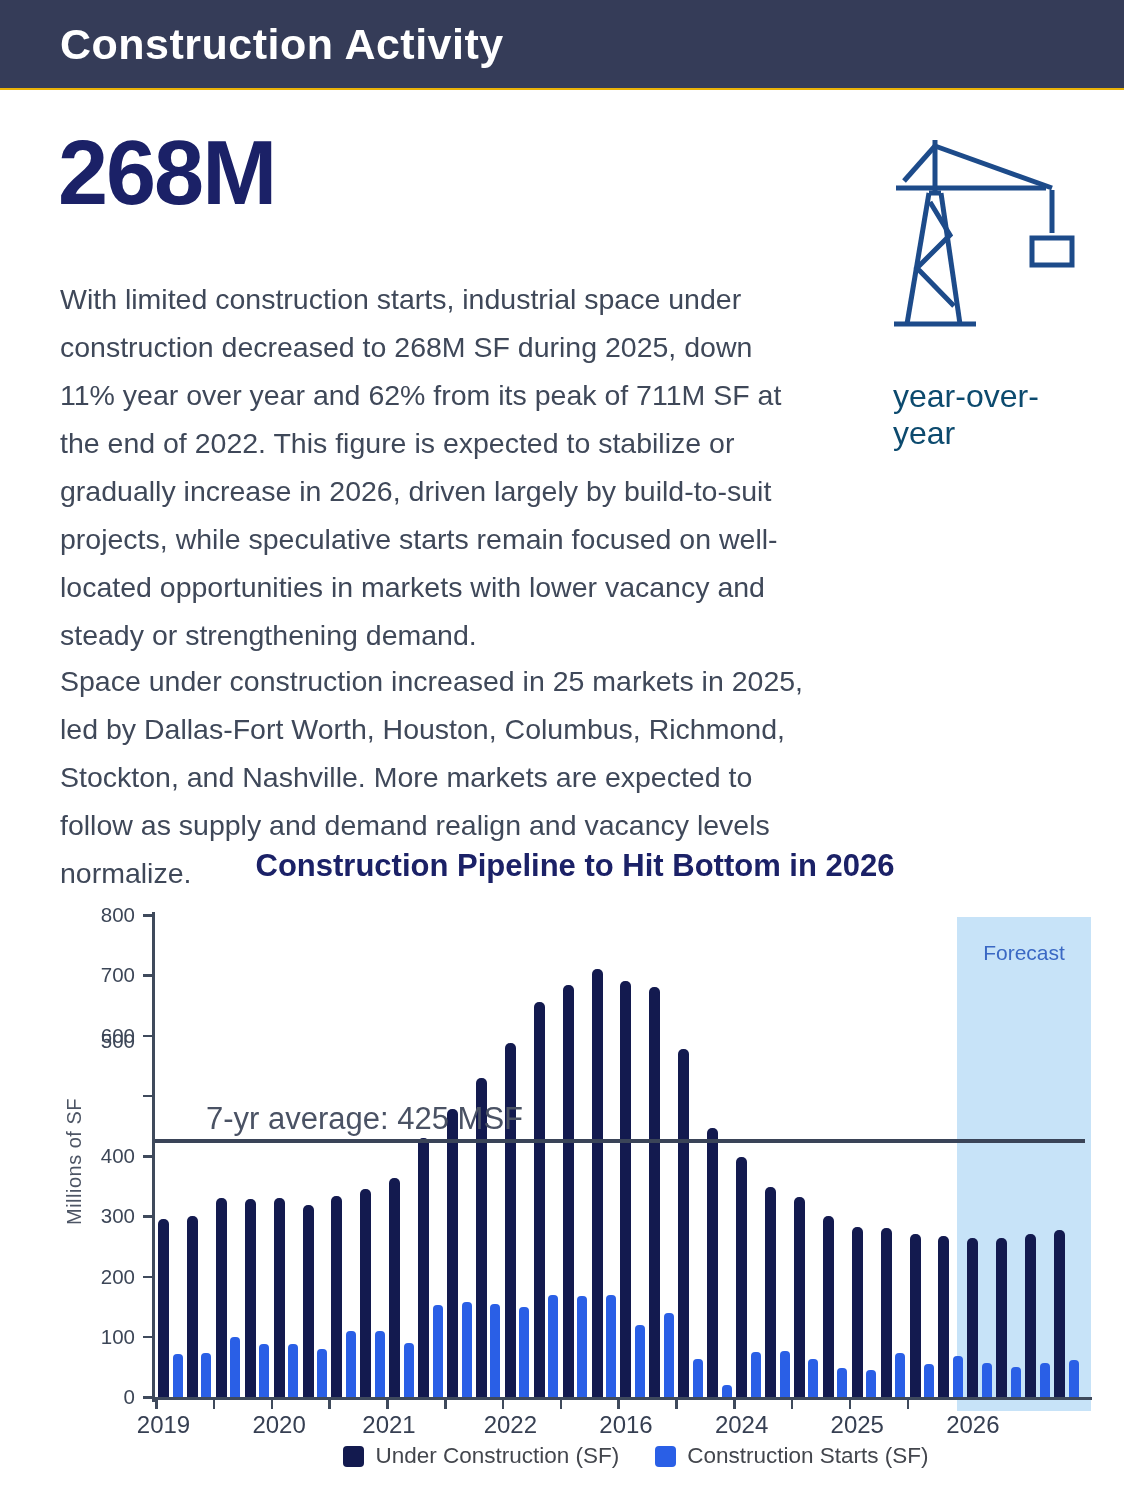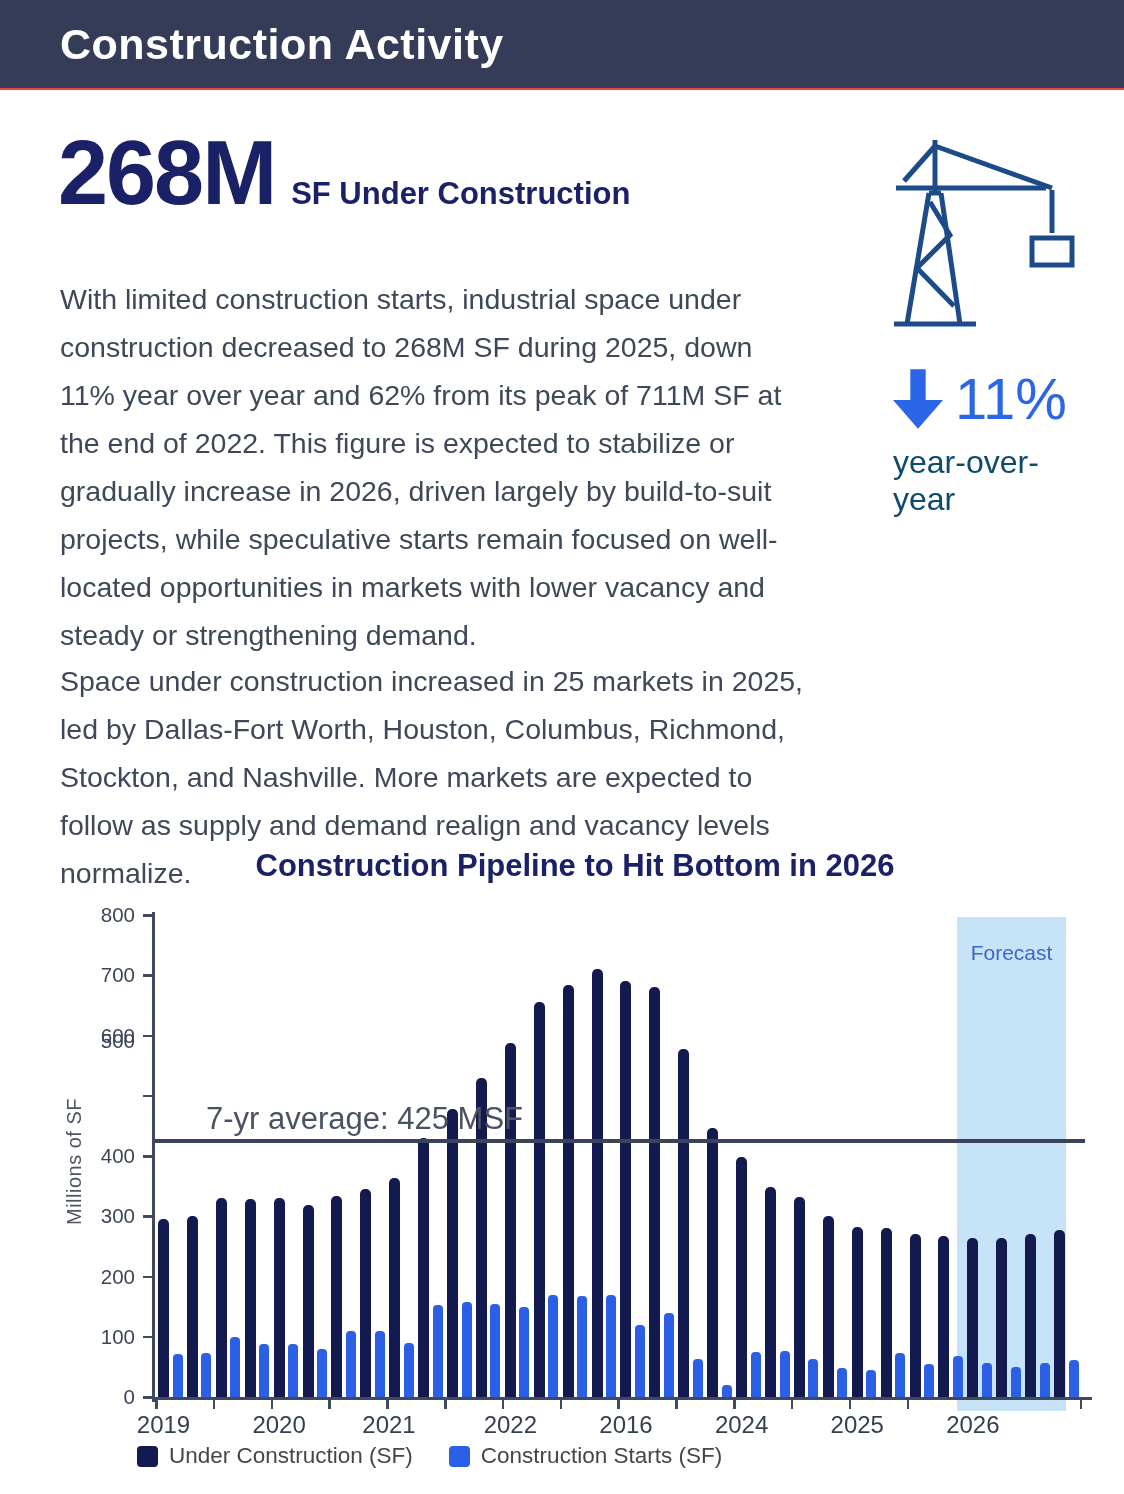--- a/index.html
+++ b/index.html
@@ -1,66 +1,65 @@
 <!DOCTYPE html>
 <html><head>
 <meta charset="utf-8">
 <style>
   html,body{margin:0;padding:0;background:#ffffff;}
   #page{position:relative;width:1124px;height:1494px;background:#ffffff;overflow:hidden;
         font-family:"Liberation Sans","DejaVu Sans",sans-serif;}
   
   .header{position:absolute;left:0;top:0;width:1124px;height:88px;background:#353C58;
-          border-bottom:2px solid #ef4444;display:flex;align-items:center;}
+          border-bottom:2px solid #eab308;display:flex;align-items:center;}
   .header h1{margin:0 0 0 60px;color:#ffffff;font-size:43px;font-weight:700;letter-spacing:0.5px;}
   
   .stat{position:absolute;left:58px;top:122px;display:flex;align-items:baseline;gap:16px;color:#1B2167;}
   .stat .big{font-size:90px;font-weight:700;letter-spacing:-2px;}
   .stat .small{font-size:31px;font-weight:700;}
   
   .para{position:absolute;left:60px;width:745px;font-size:28.5px;line-height:48px;color:#3F4859;}
   #para1{top:246px;}
   #para2{top:628px;}
   
   .crane{position:absolute;left:886px;top:138px;}
   .yoy{position:absolute;left:893px;top:368px;width:200px;}
   .yoy-row{display:flex;align-items:flex-start;gap:12px;}
   .yoy-val{font-size:58px;color:#2B66E8;font-weight:400;line-height:62px;}
   .yoy-label{margin-top:10px;font-size:32px;color:#0c4a6e;}
   
   .chart-title{position:absolute;left:110px;top:848px;width:930px;text-align:center;
                font-size:31px;font-weight:700;color:#1B2167;}
   #chart{position:absolute;left:0;top:0;width:1124px;height:1494px;}
   #chart div{position:absolute;box-sizing:border-box;}
-  .forecast{left:957px;top:917px;width:109px;height:494px;background:#C7E3F8;z-index:1;
+  .forecast{left:957px;top:917px;width:134px;height:494px;background:#C7E3F8;z-index:1;
             text-align:center;padding-top:24px;font-size:21px;color:#3A68C4;}
   .avg-annot{position:absolute;left:206px;top:1101px;font-size:31px;color:#4A5264;z-index:6;}
   .y-axis-label{position:absolute;left:-36px;top:1150px;width:220px;text-align:center;
                 transform:rotate(-90deg);font-size:20px;color:#4D5565;letter-spacing:0.5px;z-index:3;}
   .ytick-label{font-size:20.5px;color:#3C4657;text-align:right;z-index:3;}
   .xyear{font-size:24px;color:#363F52;text-align:center;z-index:3;}
   
-  .legend{position:absolute;left:137px;top:1443px;width:930px;display:flex;
+  .legend{position:absolute;left:171px;top:1443px;width:930px;display:flex;justify-content:center;
           align-items:center;gap:36px;z-index:3;}
   .legend .item{display:flex;align-items:center;gap:11px;}
   .legend .swatch{width:21px;height:21px;border-radius:4px;}
   .legend .lbl{font-size:22.5px;color:#43464D;}
 </style>
 </head>
 <body>
 
 <div id="page">
 
   <div class="header">
     <h1>Construction Activity</h1>
   </div>
 
   <div class="stat">
     <span class="big">268M</span>
-    <span class="small">SF Under Construction</span>
   </div>
 
   <p id="para1" class="para">With limited construction starts, industrial space under construction decreased to 268M SF during 2025, down 11% year over year and 62% from its peak of 711M SF at the end of 2022. This figure is expected to stabilize or gradually increase in 2026, driven largely by build-to-suit projects, while speculative starts remain focused on well-located opportunities in markets with lower vacancy and steady or strengthening demand.</p>
   <p id="para2" class="para">Space under construction increased in 25 markets in 2025, led by Dallas-Fort Worth, Houston, Columbus, Richmond, Stockton, and Nashville. More markets are expected to follow as supply and demand realign and vacancy levels normalize.</p>
 
   <span class="crane">
     <svg width="192" height="196" viewBox="0 0 192 196" fill="none" stroke="#1D4B8A" stroke-width="5">
       <path d="M49 2 V55"></path>
       <path d="M10 50 H160"></path>
       <path d="M49 8 L18 43"></path>
@@ -69,28 +68,20 @@
       <rect x="146" y="100" width="40" height="27"></rect>
       <path d="M43 55 L21 186"></path>
       <path d="M55 55 L74 186"></path>
       <path d="M43 55 H55"></path>
       <path d="M44 64 L64 97 L31 130 L68 168"></path>
       <path d="M8 186 H90"></path>
     </svg>
   </span>
 
   <div class="yoy">
-    <div class="yoy-row">
-      <span>
-        <svg width="50" height="62" viewBox="0 0 52 62">
-          <path d="M18 0 h16 v32 h18 L26 62 L0 32 h18 Z" fill="#2B66E8"></path>
-        </svg>
-      </span>
-      <span class="yoy-val">11%</span>
-    </div>
     <div class="yoy-label">year-over-year</div>
   </div>
 
   <div class="chart-title">Construction Pipeline to Hit Bottom in 2026</div>
 
   <div id="chart">
     <div class="forecast" id="forecast-region" style="background: rgb(199, 227, 248); color: rgb(58, 104, 196);">
       <span>Forecast</span>
     </div>
   <div style="left: 152px; top: 912px; width: 3px; height: 490px; background: rgb(63, 74, 92); z-index: 3;"></div>

